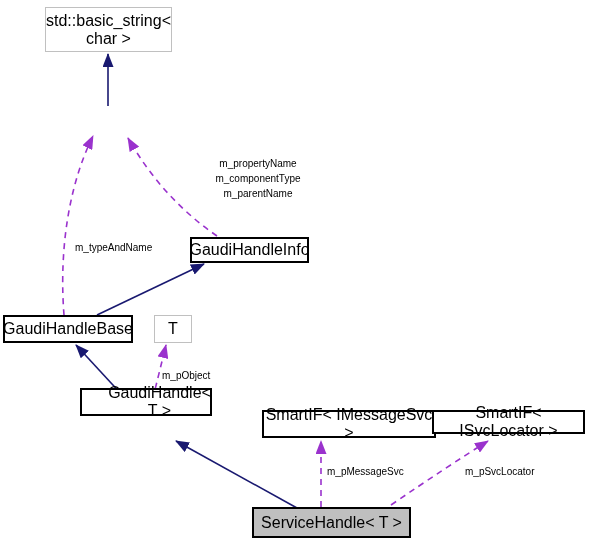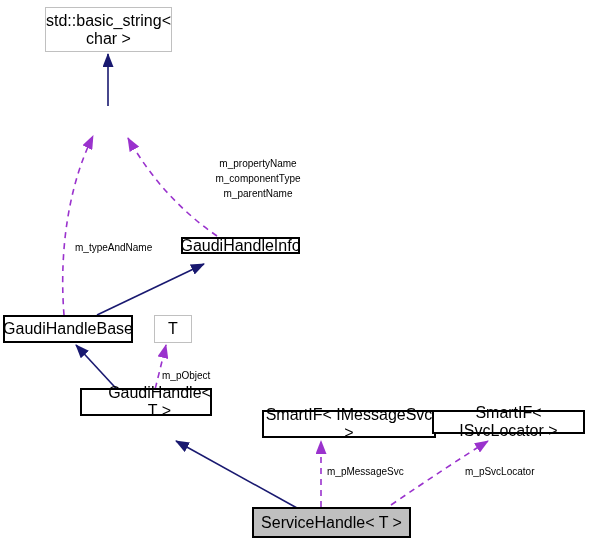--- a/index.html
+++ b/index.html
@@ -91,21 +91,21 @@
     <path class="usage" d="M217,236 Q162,198 128,138" marker-end="url(#mk-usage)"></path>
     <path class="usage" d="M150,410 L166,345" marker-end="url(#mk-usage)"></path>
     <path class="usage" d="M321,507 L321,441" marker-end="url(#mk-usage)"></path>
     <path class="usage" d="M391,505 Q448,466 488,441" marker-end="url(#mk-usage)"></path>
   </svg>
 
   <div class="node external" style="left:45px; top:7px; width:127px; height:45px;">std::basic_string&lt;
 char &gt;</div>
 
 
-  <div class="node" style="left:181px; top:237px; width:119px; height:17px;">GaudiHandleInfo</div>
+  <div class="node" style="left:190px; top:237px; width:119px; height:26px;">GaudiHandleInfo</div>
 
   <div class="node" style="left:3px; top:315px; width:130px; height:28px;">GaudiHandleBase</div>
 
   <div class="node external" style="left:154px; top:315px; width:38px; height:28px;">T</div>
 
   <div class="node" style="left:80px; top:388px; width:132px; height:28px;padding-left:27px;">GaudiHandle&lt; T &gt;</div>
 
   <div class="node" style="left:234px; top:410px; width:174px; height:28px;margin-left:28px;">SmartIF&lt; IMessageSvc &gt;</div>
 
   <div class="node" style="left:432px; top:410px; width:153px; height:24px;">SmartIF&lt; ISvcLocator &gt;</div>

